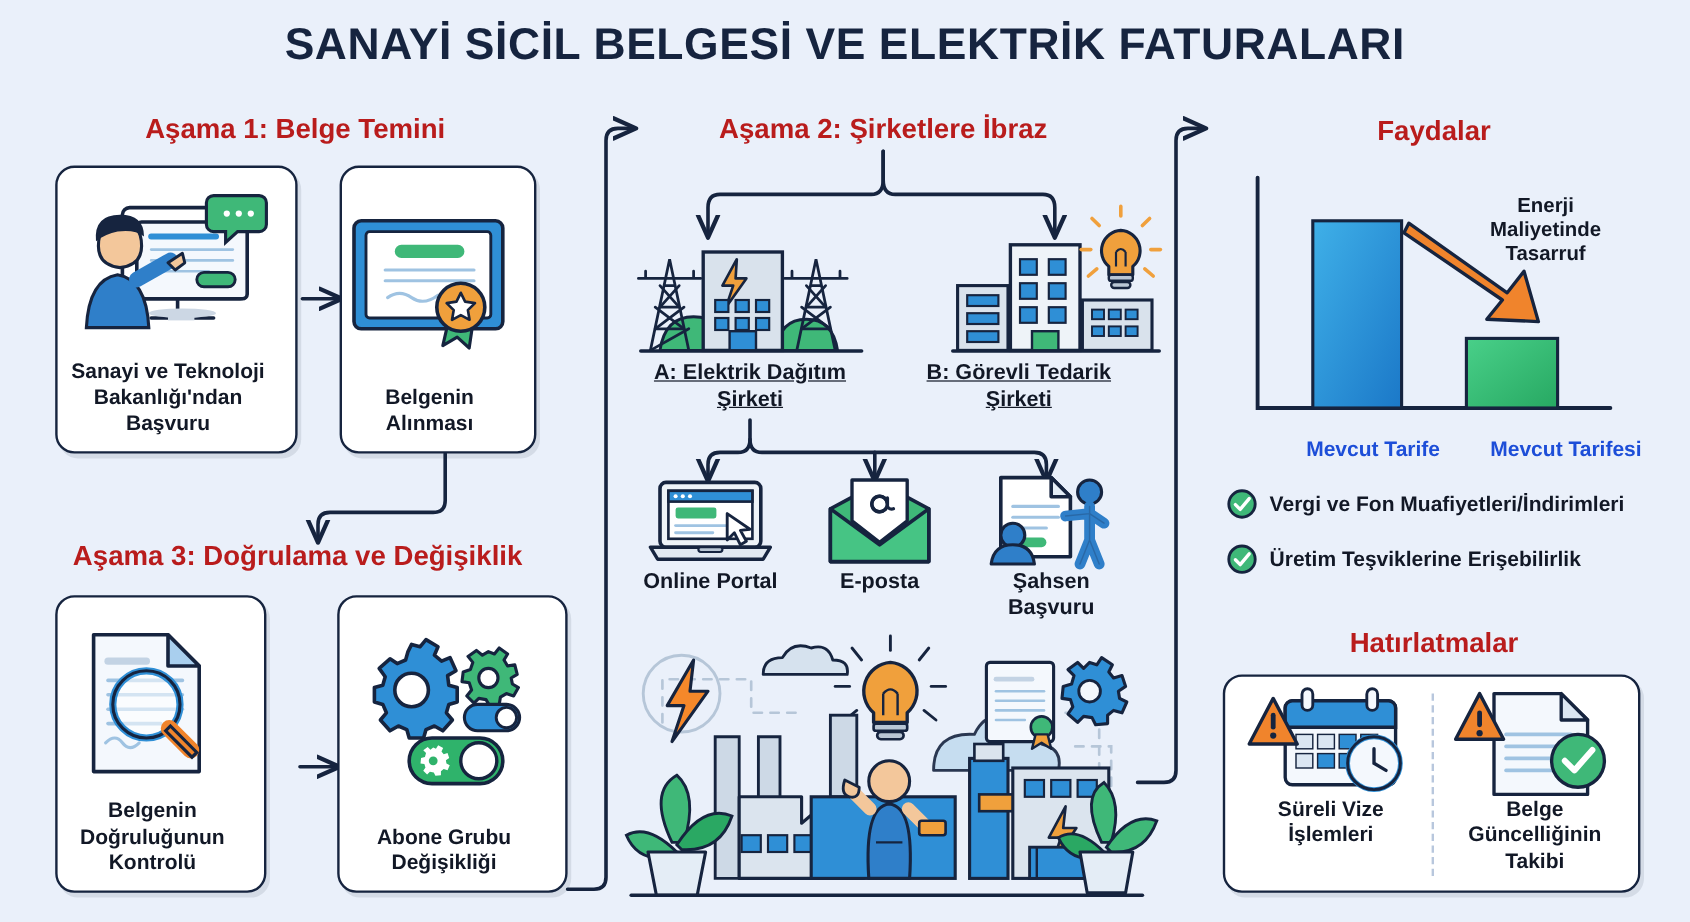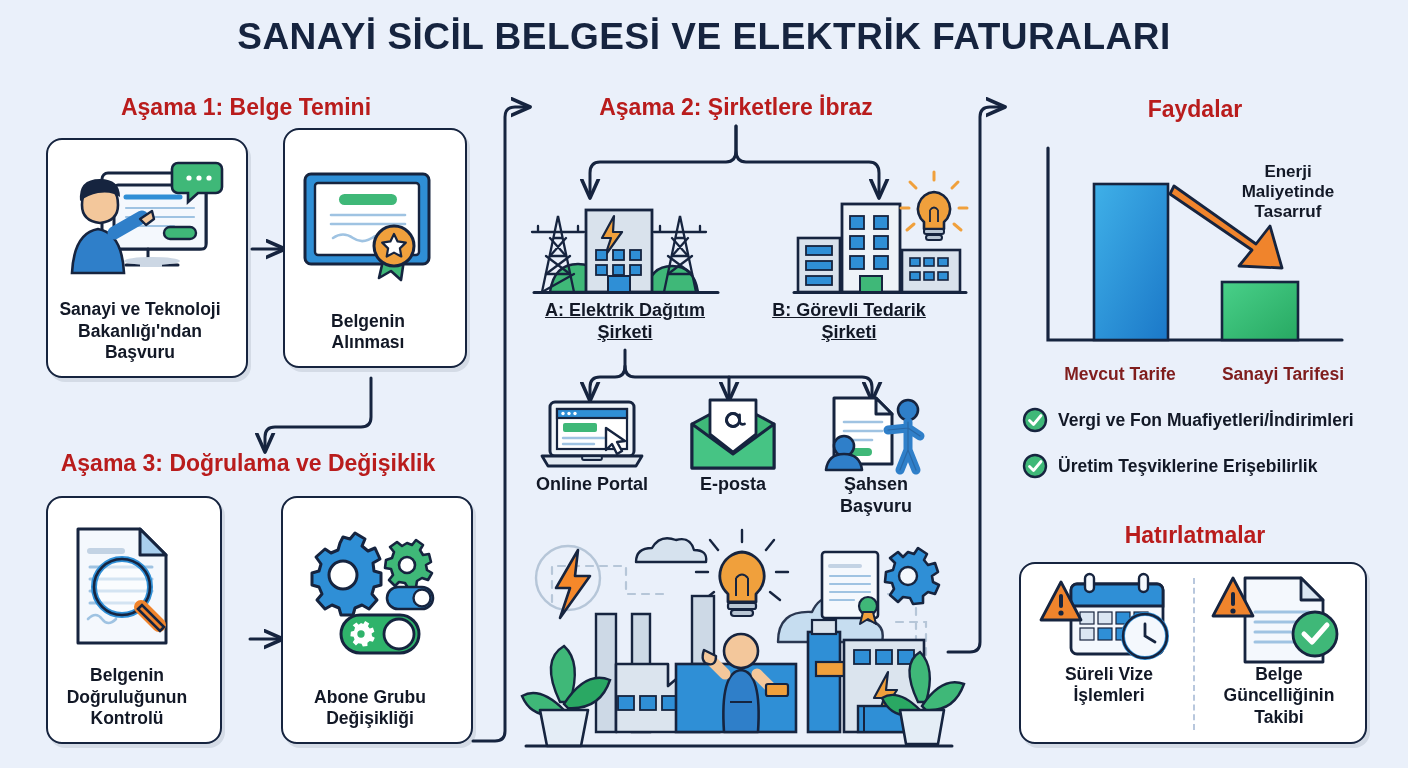--- a/index.html
+++ b/index.html
@@ -56,22 +56,22 @@
 
   
   .benefit-row {
     position: absolute; display: flex; align-items: center; gap: 10px;
   }
   .benefit-text { font-size: 17.5px; font-weight: bold; color: #121826; white-space: nowrap; }
 
   
   #benefit-chart { position: absolute; }
   .bar-caption {
-    position: absolute; font-size: 17.5px; font-weight: bold; color: #7f1d1d;
-    text-align: center; white-space: nowrap;
+    position: absolute; font-size: 17.5px; font-weight: bold; color: #1d4ed8;
+    text-align: right; white-space: nowrap;
   }
   #arrow-annotation {
     position: absolute; text-align: center; font-size: 17px; font-weight: bold;
     line-height: 1.18; color: #121826;
   }
 
   
   #reminders-card {
     position: absolute;
     background: #ffffff; border: 2.5px solid #16243f; border-radius: 16px;
@@ -159,21 +159,21 @@
           <path d="M26 44 q0-20 18-20 q18 0 18 20 q0 16 -18 18 q-18 -2 -18 -18z" fill="#f3c79b" stroke="#16243f" stroke-width="2.6"></path>
           <path d="M24 40 q-2-22 20-22 q20 0 20 18 q-8 -6 -22 -4 q-10 2 -18 8z" fill="#16243f"></path>
           <path d="M58 72 L86 56" stroke="#2f7fc9" stroke-width="13" stroke-linecap="round"></path>
           <path d="M84 58 l12 -8 l2 8 l-8 6 z" fill="#f3c79b" stroke="#16243f" stroke-width="2.4" stroke-linejoin="round"></path>
         </g>
       </svg>
     </div>
     <div class="card-label">Sanayi ve Teknoloji Bakanlığı'ndan Başvuru</div>
   </div>
 
-  <div class="card" style="left:283px;top:128px;width:184px;height:240px;">
+  <div class="card" style="left:283px;top:138px;width:164px;height:240px;">
     <div class="card-art">
       <svg width="150" height="130" viewBox="0 0 150 130">
         <rect x="12" y="14" width="124" height="90" rx="6" fill="#2f8fd6" stroke="#16243f" stroke-width="3"></rect>
         <rect x="22" y="23" width="104" height="72" rx="3" fill="#ffffff" stroke="#16243f" stroke-width="2.4"></rect>
         <rect x="46" y="34" width="58" height="11" rx="5.5" fill="#3fb878"></rect>
         <g stroke="#9fc3e2" stroke-width="2.6" stroke-linecap="round">
           <line x1="38" y1="55" x2="112" y2="55"></line>
           <line x1="38" y1="64" x2="112" y2="64"></line>
         </g>
         <path d="M40 78 q10 -7 20 0 q10 7 22 -2" fill="none" stroke="#9fc3e2" stroke-width="2.6" stroke-linecap="round"></path>
@@ -500,21 +500,21 @@
 
       <path d="M18 8 L18 200 L312 200" fill="none" stroke="#16243f" stroke-width="3.2" stroke-linecap="round"></path>
 
       <rect x="64" y="44" width="74" height="156" fill="url(#gBlue)" stroke="#16243f" stroke-width="2.6"></rect>
       <rect x="192" y="142" width="76" height="58" fill="url(#gGreen)" stroke="#16243f" stroke-width="2.6"></rect>
 
       <path d="M144 46 L226 104 L240 86 L252 128 L209 126 L222 110 L140 54 Z" fill="#f0842c" stroke="#16243f" stroke-width="2.8" stroke-linejoin="round"></path>
     </svg>
   </div>
   <div class="bar-caption" style="left:1040px;top:364px;width:160px;">Mevcut Tarife</div>
-  <div class="bar-caption" style="left:1198px;top:364px;width:170px;">Sanayi Tarifesi</div>
+  <div class="bar-caption" style="left:1198px;top:364px;width:170px;">Mevcut Tarifesi</div>
   <div id="arrow-annotation" style="left:1228px;top:162px;width:120px;">Enerji Maliyetinde Tasarruf</div>
 
   <div class="benefit-row" style="left:1022px;top:407px;">
     <span>
       <svg width="26" height="26" viewBox="0 0 26 26">
         <circle cx="13" cy="13" r="11" fill="#3fb878" stroke="#16243f" stroke-width="2.4"></circle>
         <path d="M7.5 13.5 L11.5 17.5 L19 8.5" fill="none" stroke="#ffffff" stroke-width="2.8" stroke-linecap="round" stroke-linejoin="round"></path>
       </svg>
     </span>
     <span class="benefit-text">Vergi ve Fon Muafiyetleri/İndirimleri</span>

